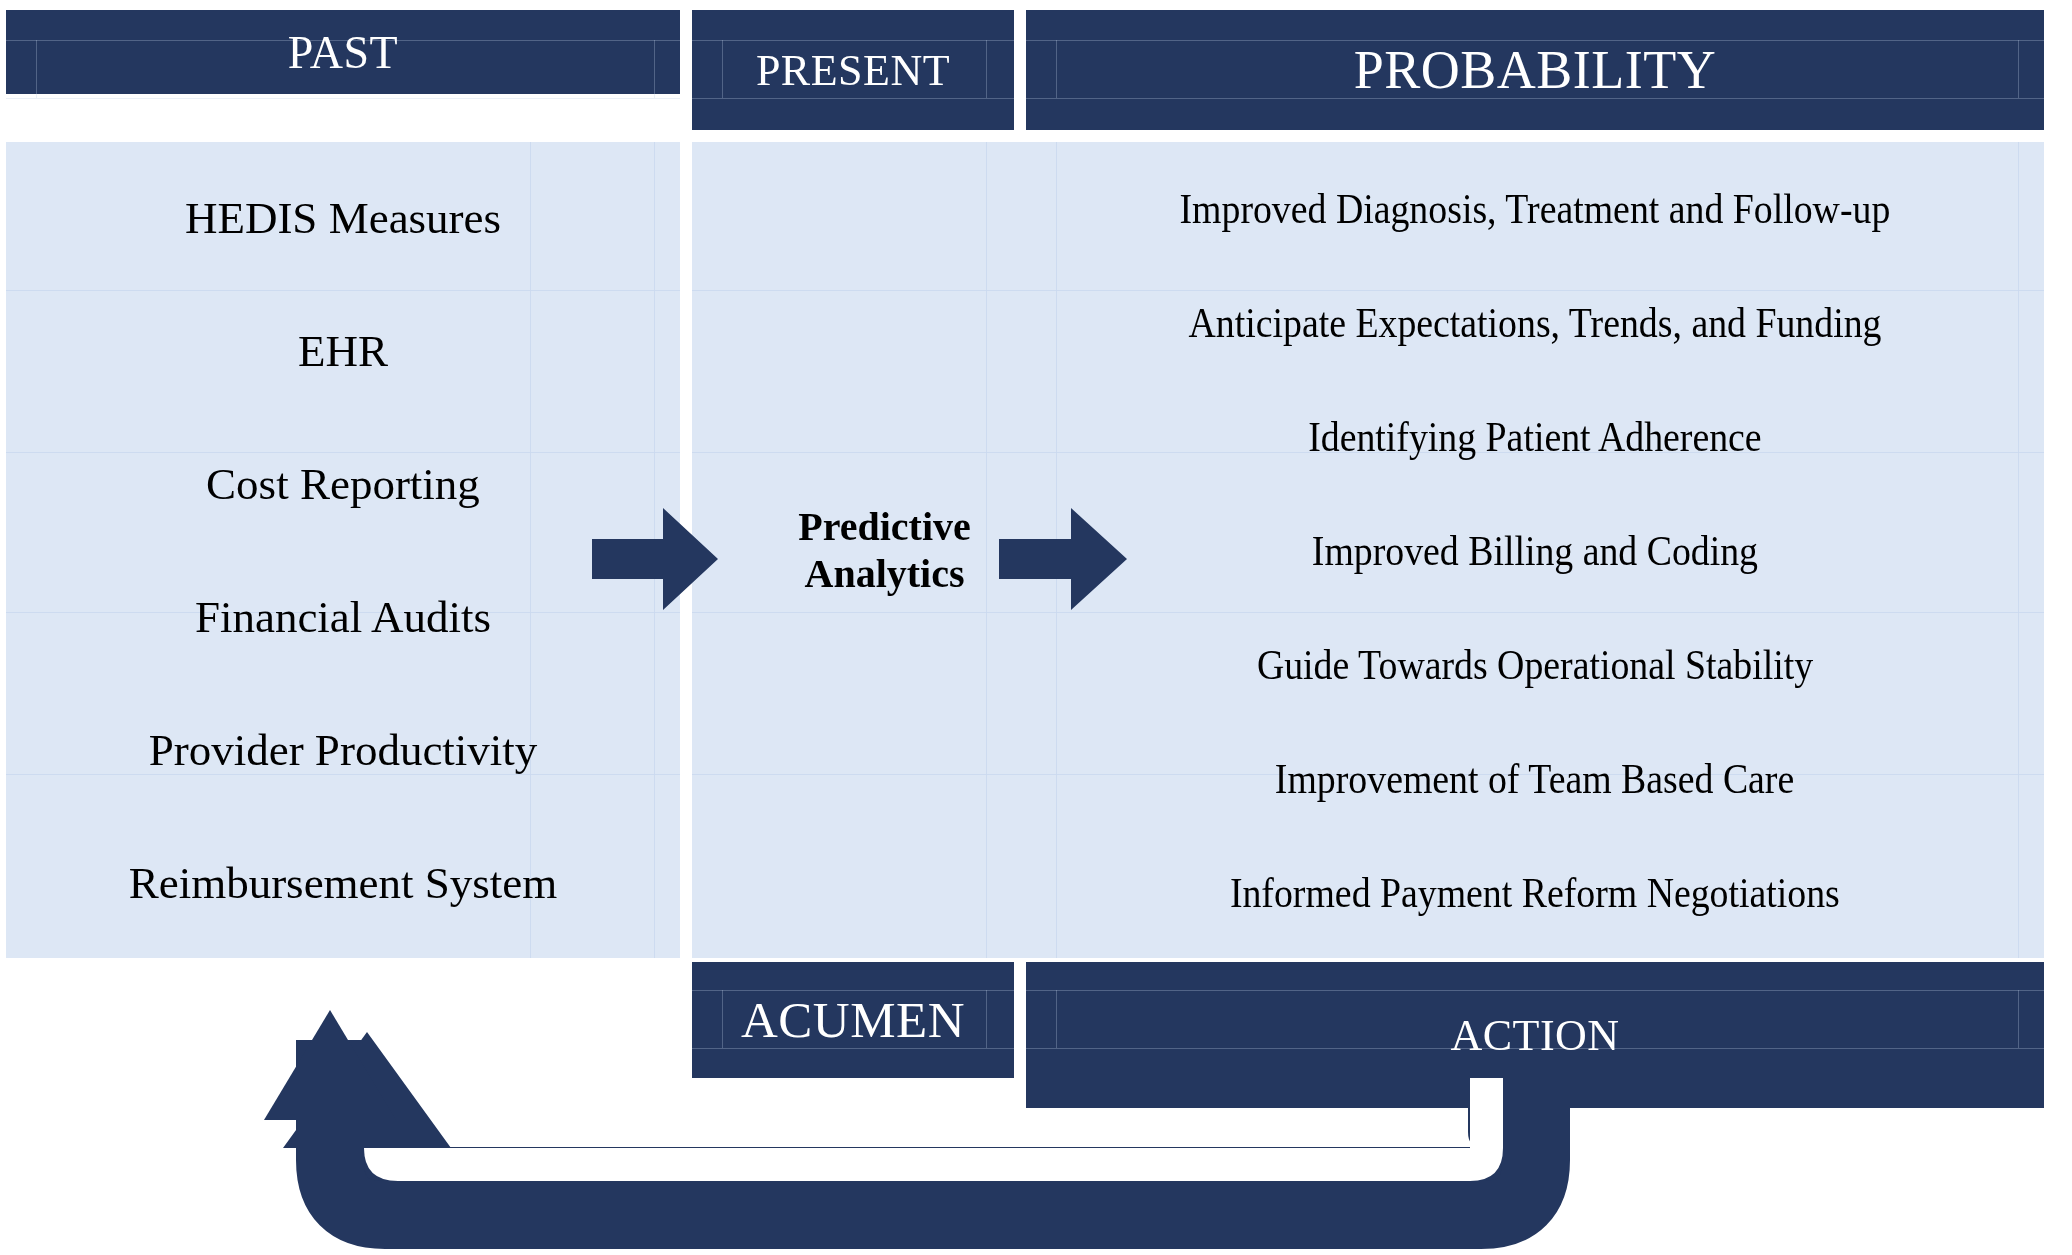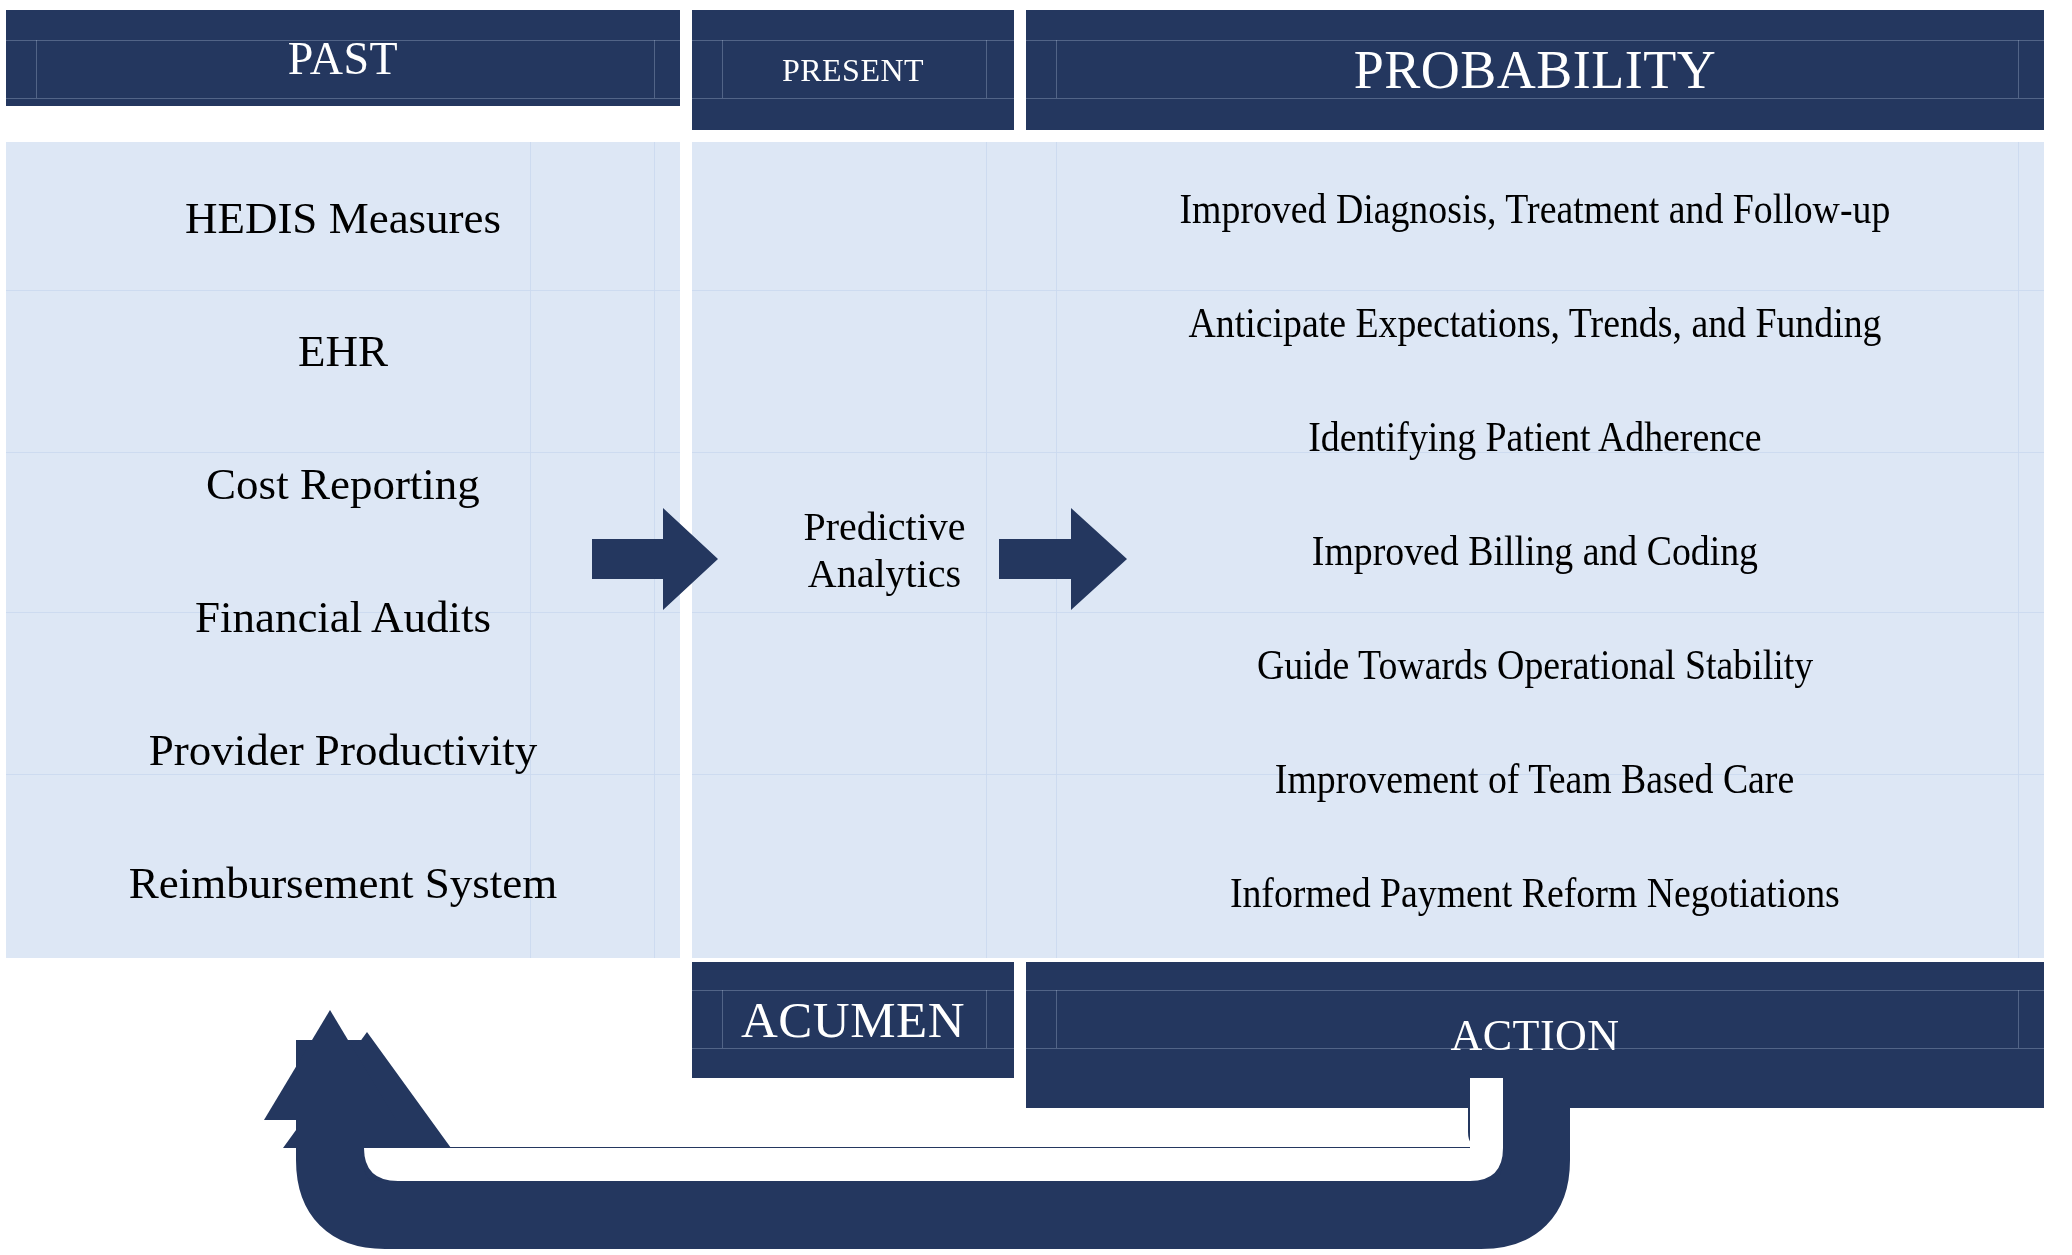--- a/index.html
+++ b/index.html
@@ -120,21 +120,21 @@
   }
 
   
   .col-prob .item {
     font-size: 42px;
     transform: scaleX(0.90);
   }
 
   
   .hdr-past   .band-label { font-size: 46px; }
-  .hdr-pres   .band-label { font-size: 32px; }
+  .hdr-pres   .band-label { font-size: 44px; }
   .hdr-prob   .band-label { font-size: 54px; }
   .ftr-aware  .band-label { font-size: 44px; }
   .ftr-acumen .band-label { font-size: 51px; }
   .ftr-action .band-label { font-size: 44px; }
 
   
   .arrow-svg {
     position: absolute;
     overflow: visible;
   }
@@ -146,21 +146,21 @@
     height: 1255px;
     overflow: visible;
     pointer-events: none;
   }
 </style>
 </head>
 <body>
 
 <div id="stage">
 
-  <div class="band hdr-past" style="left:6px; top:10px; width:674px; height:96px;padding-left:48px;">
+  <div class="band hdr-past" style="left:6px; top:10px; width:674px; height:84px;padding-left:48px;">
     <div class="glines">
       <div class="gl-h" style="top:30px;"></div>
       <div class="gl-h" style="top:88px;"></div>
       <div class="gl-v" style="left:30px; top:30px; height:58px; bottom:auto;"></div>
       <div class="gl-v" style="left:648px; top:30px; height:58px; bottom:auto;"></div>
     </div>
     <div class="band-label">PAST</div>
   </div>
 
   <div class="band hdr-pres" style="left:692px; top:10px; width:322px; height:120px;">
@@ -195,21 +195,21 @@
     <div class="itemlist">
       <div class="item">HEDIS Measures</div>
       <div class="item">EHR</div>
       <div class="item">Cost Reporting</div>
       <div class="item">Financial Audits</div>
       <div class="item">Provider Productivity</div>
       <div class="item">Reimbursement System</div>
     </div>
   </div>
 
-  <div class="panel col-present" style="left:692px; top:142px; width:385px; height:816px;">
+  <div class="panel col-present" style="left:692px; top:142px; width:385px; height:816px;font-weight:bold;">
     <div class="plines">
       <div class="pl-h" style="top:148px;"></div>
       <div class="pl-h" style="top:310px;"></div>
       <div class="pl-h" style="top:470px;"></div>
       <div class="pl-h" style="top:632px;"></div>
       <div class="pl-v" style="left:294px;"></div>
     </div>
     <div class="centerbox">
       <div class="pa-label">Predictive
 Analytics</div>

